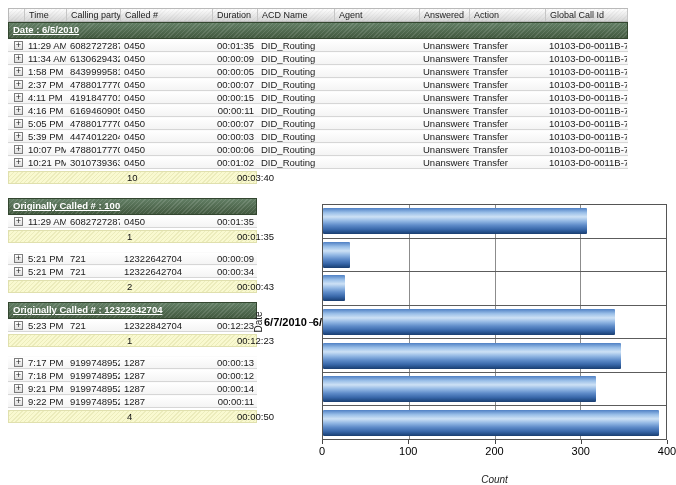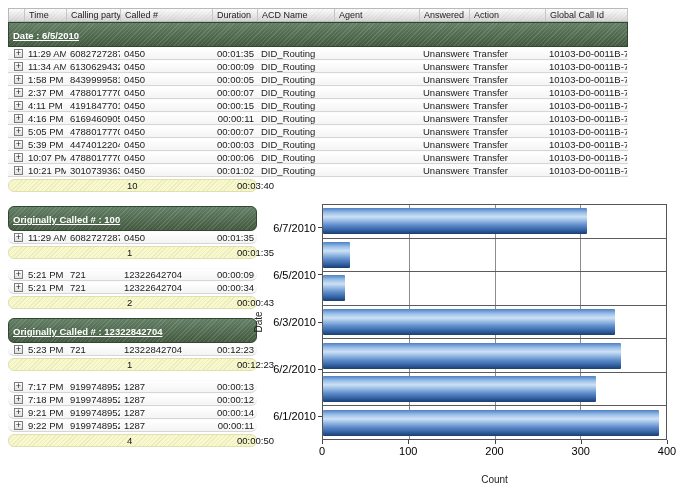--- a/index.html
+++ b/index.html
@@ -16,25 +16,25 @@
   .c-exp{width:16px;flex:none;}
   .c-time{width:42px;flex:none;}
   .c-calling{width:54px;flex:none;}
   .c-called{width:92px;flex:none;}
   .c-dur{width:45px;flex:none;}
   .c-acd{width:77px;flex:none;}
   .c-agent{width:85px;flex:none;}
   .c-ans{width:50px;flex:none;}
   .c-act{width:76px;flex:none;}
   .c-gid{width:82px;flex:none;}
-  .band{height:25px;font-size:9.5px;font-weight:bold;color:#fff;line-height:11px;padding:7px 4px;
+  .band{height:17px;font-size:9.5px;font-weight:bold;color:#fff;line-height:11px;padding:1px 4px;
     border:1px solid #33462f;
     background:repeating-linear-gradient(135deg,rgba(255,255,255,.12) 0 1px,rgba(255,255,255,0) 1px 3px),
                linear-gradient(#627e64,#42593f);text-decoration:underline;}
-  .band-narrow,.row-narrow,.summary-row{width:249px;border-radius:6px;}
+  .band-narrow,.row-narrow,.summary-row{width:249px;}
   .data-row{display:flex;height:13px;background:linear-gradient(#ffffff,#f4f4f4);
             border-top:1px solid #fbfbfb;border-bottom:1px solid #d6d6d6;}
   .cell{font-size:9.5px;line-height:11px;padding-left:4px;white-space:nowrap;overflow:hidden;}
   .cell.c-dur{text-align:right;padding-right:3px;}
   .expand-btn{display:block;width:9px;height:9px;margin:1px 0 0 2px;border:1px solid #7d7d7d;
     background:linear-gradient(#ffffff,#dedede);font-size:9px;line-height:7px;text-align:center;
     color:#222;cursor:pointer;}
   .summary-row{display:flex;height:13px;margin-top:2px;border:1px solid #e0e0ae;
     background:repeating-linear-gradient(135deg,rgba(205,205,140,.30) 0 1px,rgba(0,0,0,0) 1px 3px),#f9f9d0;
     font-size:9.5px;line-height:11px;color:#111;}
@@ -44,35 +44,35 @@
   .group{margin-top:0;}
   .group + .group{margin-top:9px;}
   .group:first-child{margin-top:0;}
   #groups .group:nth-child(2){margin-top:14px;}
   
   .chart{position:absolute;left:252px;top:196px;width:424px;}
   .chart-body{display:flex;height:236px;margin-top:8px;}
   .ylab-col{width:12px;flex:none;position:relative;}
   .ylab-col span{position:absolute;left:50%;top:50%;transform:translate(-50%,-50%) rotate(-90deg);
     font-size:10px;color:#222;white-space:nowrap;}
-  .yticklabels{width:58px;flex:none;display:flex;flex-direction:column;}
+  .yticklabels{width:58px;flex:none;display:flex;flex-direction:row;font-weight:bold;}
   .ylab{flex:1;display:flex;align-items:center;justify-content:flex-end;font-size:11px;color:#000;}
   .ydash{width:4px;height:1px;background:#444;margin-left:2px;flex:none;}
   .plot{position:relative;flex:0 0 345px;height:236px;border:1px solid #555;background:#fff;}
   .vgrid{position:absolute;top:0;bottom:0;width:1px;background:#8c8c8c;z-index:1;}
   .crows{position:absolute;left:0;top:0;right:0;bottom:0;display:flex;flex-direction:column;z-index:2;}
   .crow{flex:1;display:flex;align-items:center;border-bottom:1px solid #5c5c5c;}
   .crow:last-child{border-bottom:none;}
   .bar{height:26px;border-radius:1px;
     background:linear-gradient(180deg,#4f80c4 0%,#9abfe8 18%,#cde1f5 34%,#93b8e4 50%,
                #5f8cc9 66%,#3a69ab 82%,#244e88 93%,#1b3e6f 100%);}
   .xaxis{position:relative;margin-left:70px;width:345px;height:18px;}
   .xtickmark{position:absolute;top:0;width:1px;height:4px;background:#444;}
   .xticklabel{position:absolute;top:5px;transform:translateX(-50%);font-size:11px;color:#000;}
-  .xlabel-row{margin-left:70px;width:345px;text-align:center;font-size:10px;color:#222;margin-top:16px;}
+  .xlabel-row{margin-left:70px;width:345px;text-align:center;font-size:10px;color:#222;margin-top:16px;font-style:italic;}
 </style>
 </head>
 <body>
 
 <div class="screen">
 
   <div class="report">
     <div class="header-row">
         <div class="hcell c-exp"></div>
         <div class="hcell c-time">Time</div>

